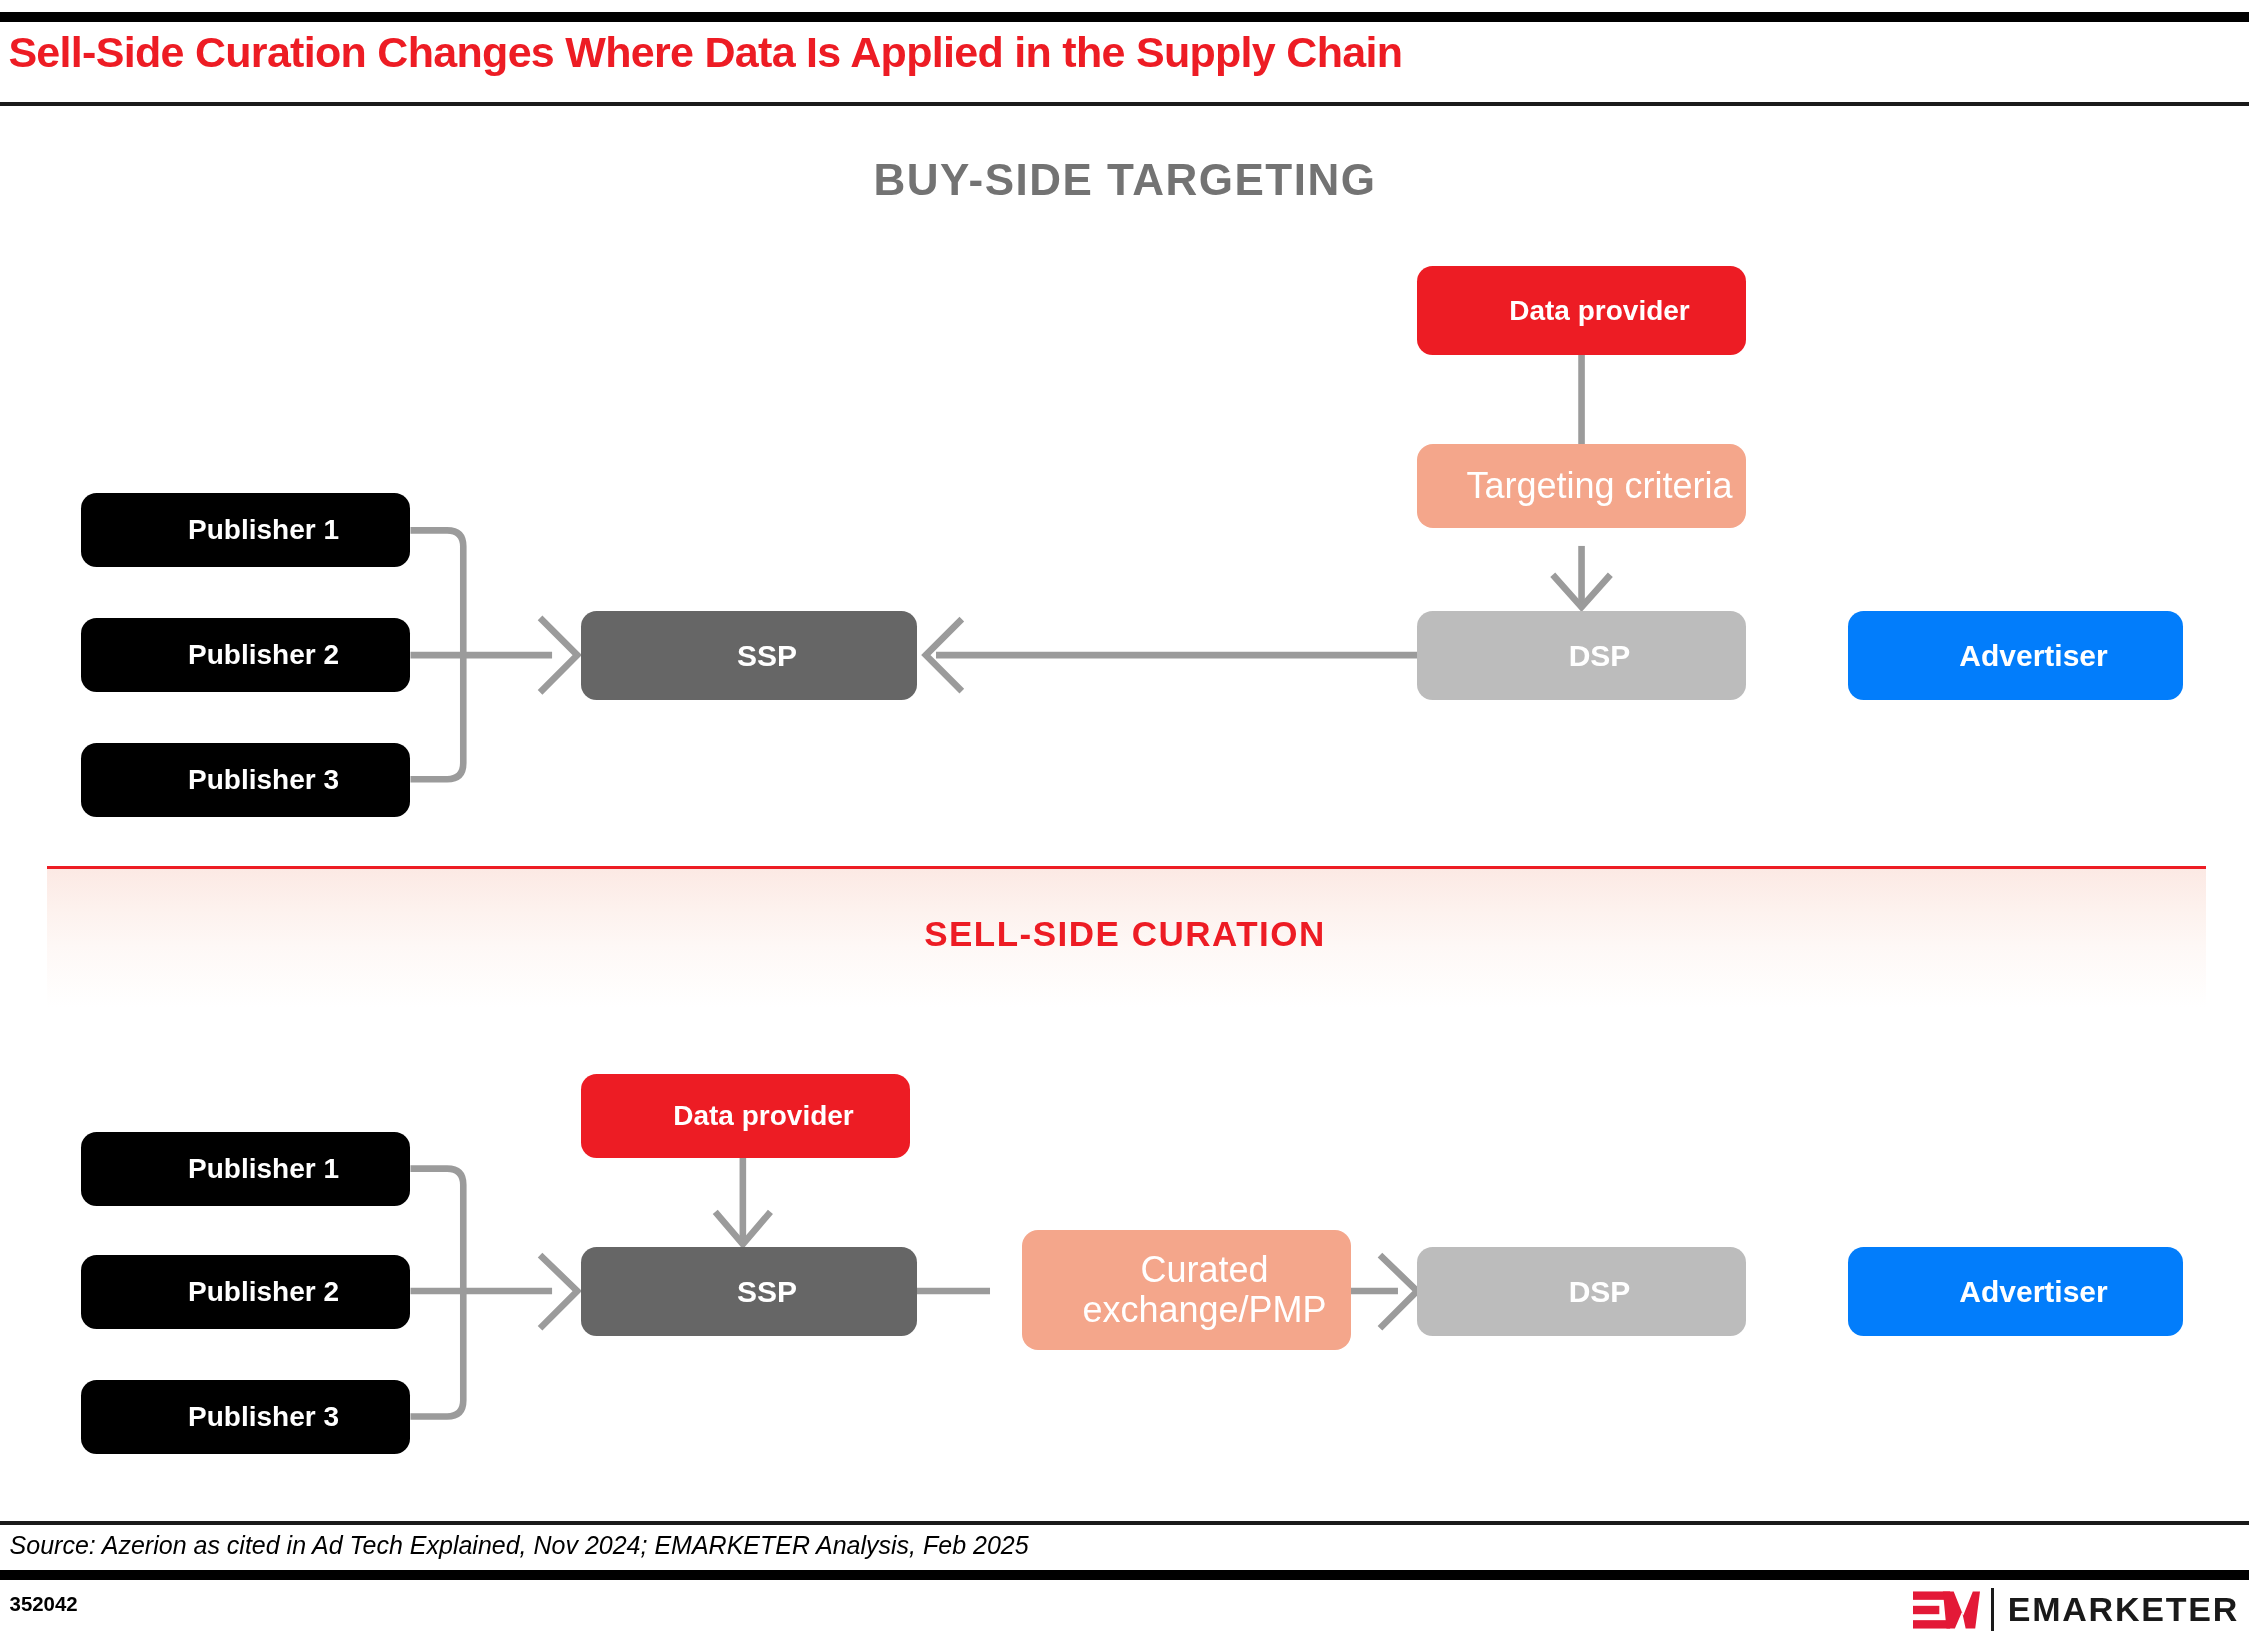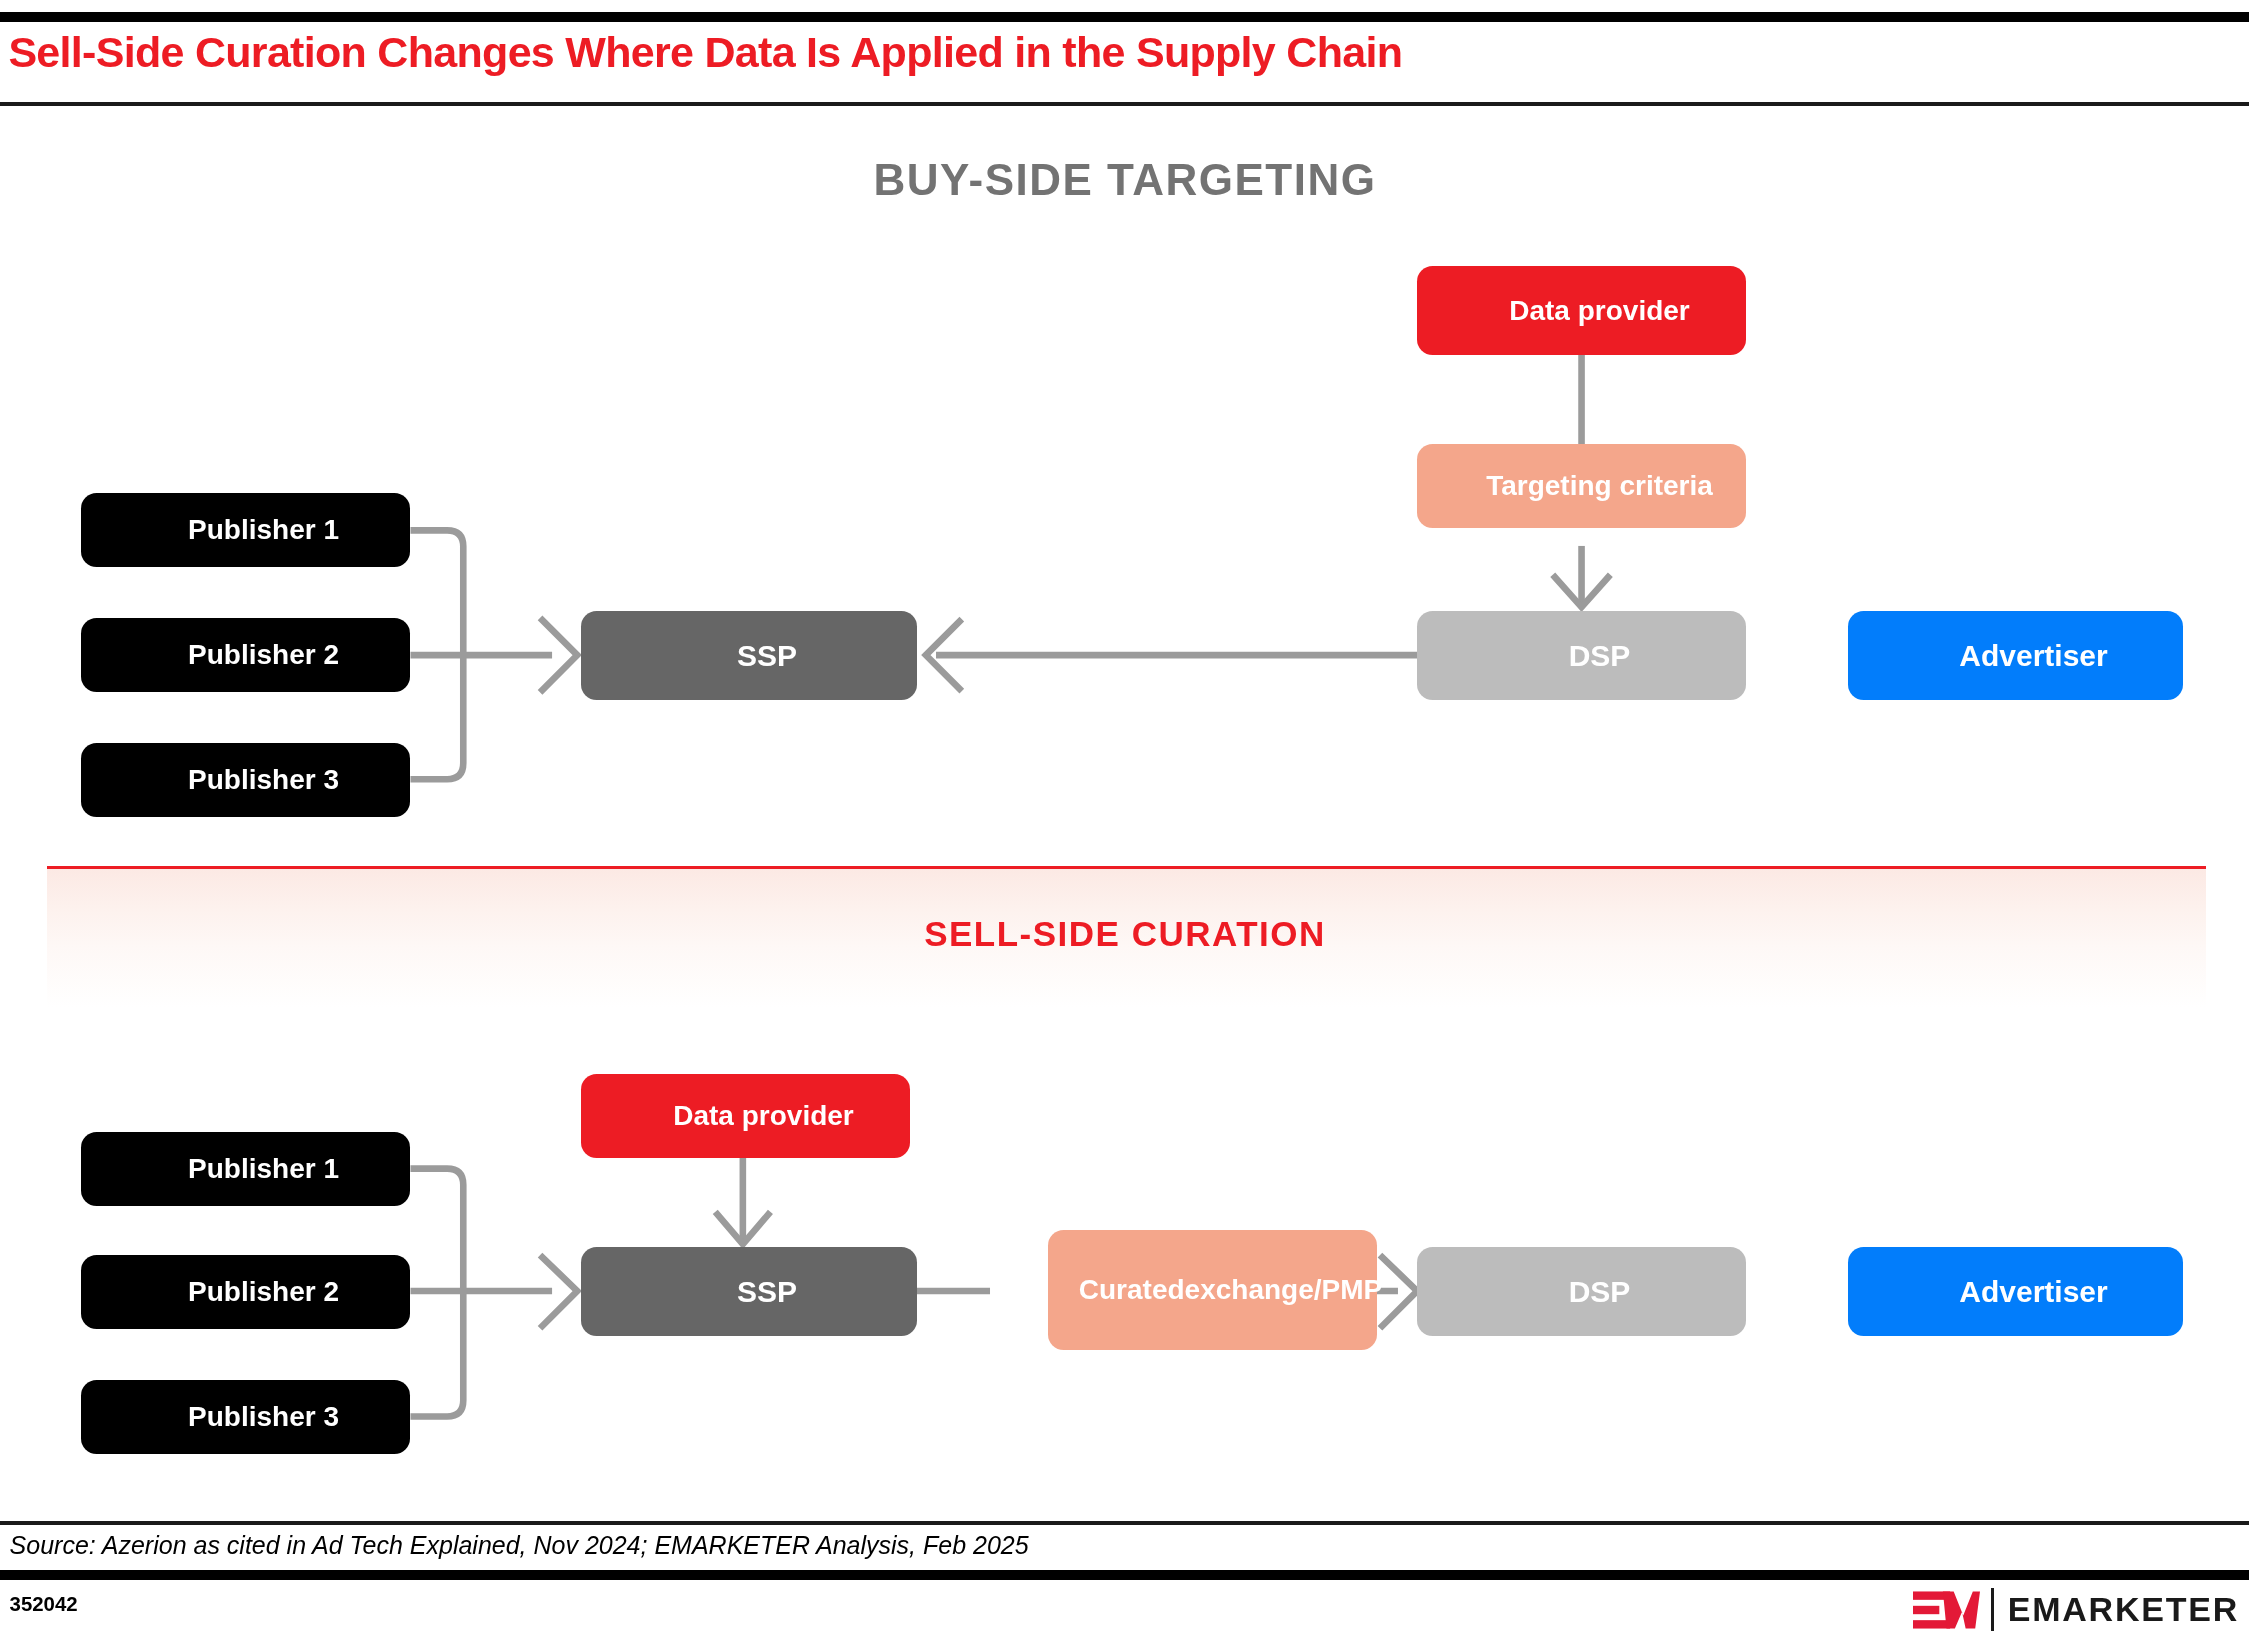--- a/index.html
+++ b/index.html
@@ -51,21 +51,21 @@
     text-align: center;
     color: #ffffff; font-weight: bold;
     border-radius: 15.6px;
     line-height: 1.12;
     padding-left: 36px;
   }
   .node.pub   { background: #000000; font-size: 28px; align-items: center; }
   .node.ssp   { background: #666666; font-size: 30px; }
   .node.dsp   { background: #BCBCBC; font-size: 30px; }
   .node.data  { background: #ED1C24; font-size: 28px; }
-  .node.crit  { background: #F4A68B; font-size: 28px; font-weight: bold; }
+  .node.crit  { background: #F4A68B; font-size: 36px; font-weight: normal; border-radius: 16px; }
   .node.adv   { background: #027DFB; font-size: 30px; }
 
   
   .wires { position: absolute; left: 0; top: 0; width: 2250px; height: 1645px; pointer-events: none; }
 
   
   .source-rule-top {
     position: absolute; left: 0; top: 1521px; width: 2250px; height: 4.2px; background: #1a1a1a;
   }
   .source-text {
@@ -206,21 +206,21 @@
   </div>
 
   <div class="node data" style="left:581px; top:1074px; width:329px; height:84px;">
     <span>Data provider</span>
   </div>
 
   <div class="node ssp" style="left:581px; top:1247px; width:336px; height:89px;">
     <span>SSP</span>
   </div>
 
-  <div class="node crit" style="left:1048px; top:1230px; width:329px; height:120px; flex-direction:row;">
+  <div class="node crit" style="left:1022px; top:1230px; width:329px; height:120px; flex-direction:column;">
     <span>Curated</span>
     <span>exchange/PMP</span>
   </div>
 
   <div class="node dsp" style="left:1417px; top:1247px; width:329px; height:89px;">
     <span>DSP</span>
   </div>
 
   <div class="node adv" style="left:1848px; top:1247px; width:335px; height:89px;">
     <span>Advertiser</span>

